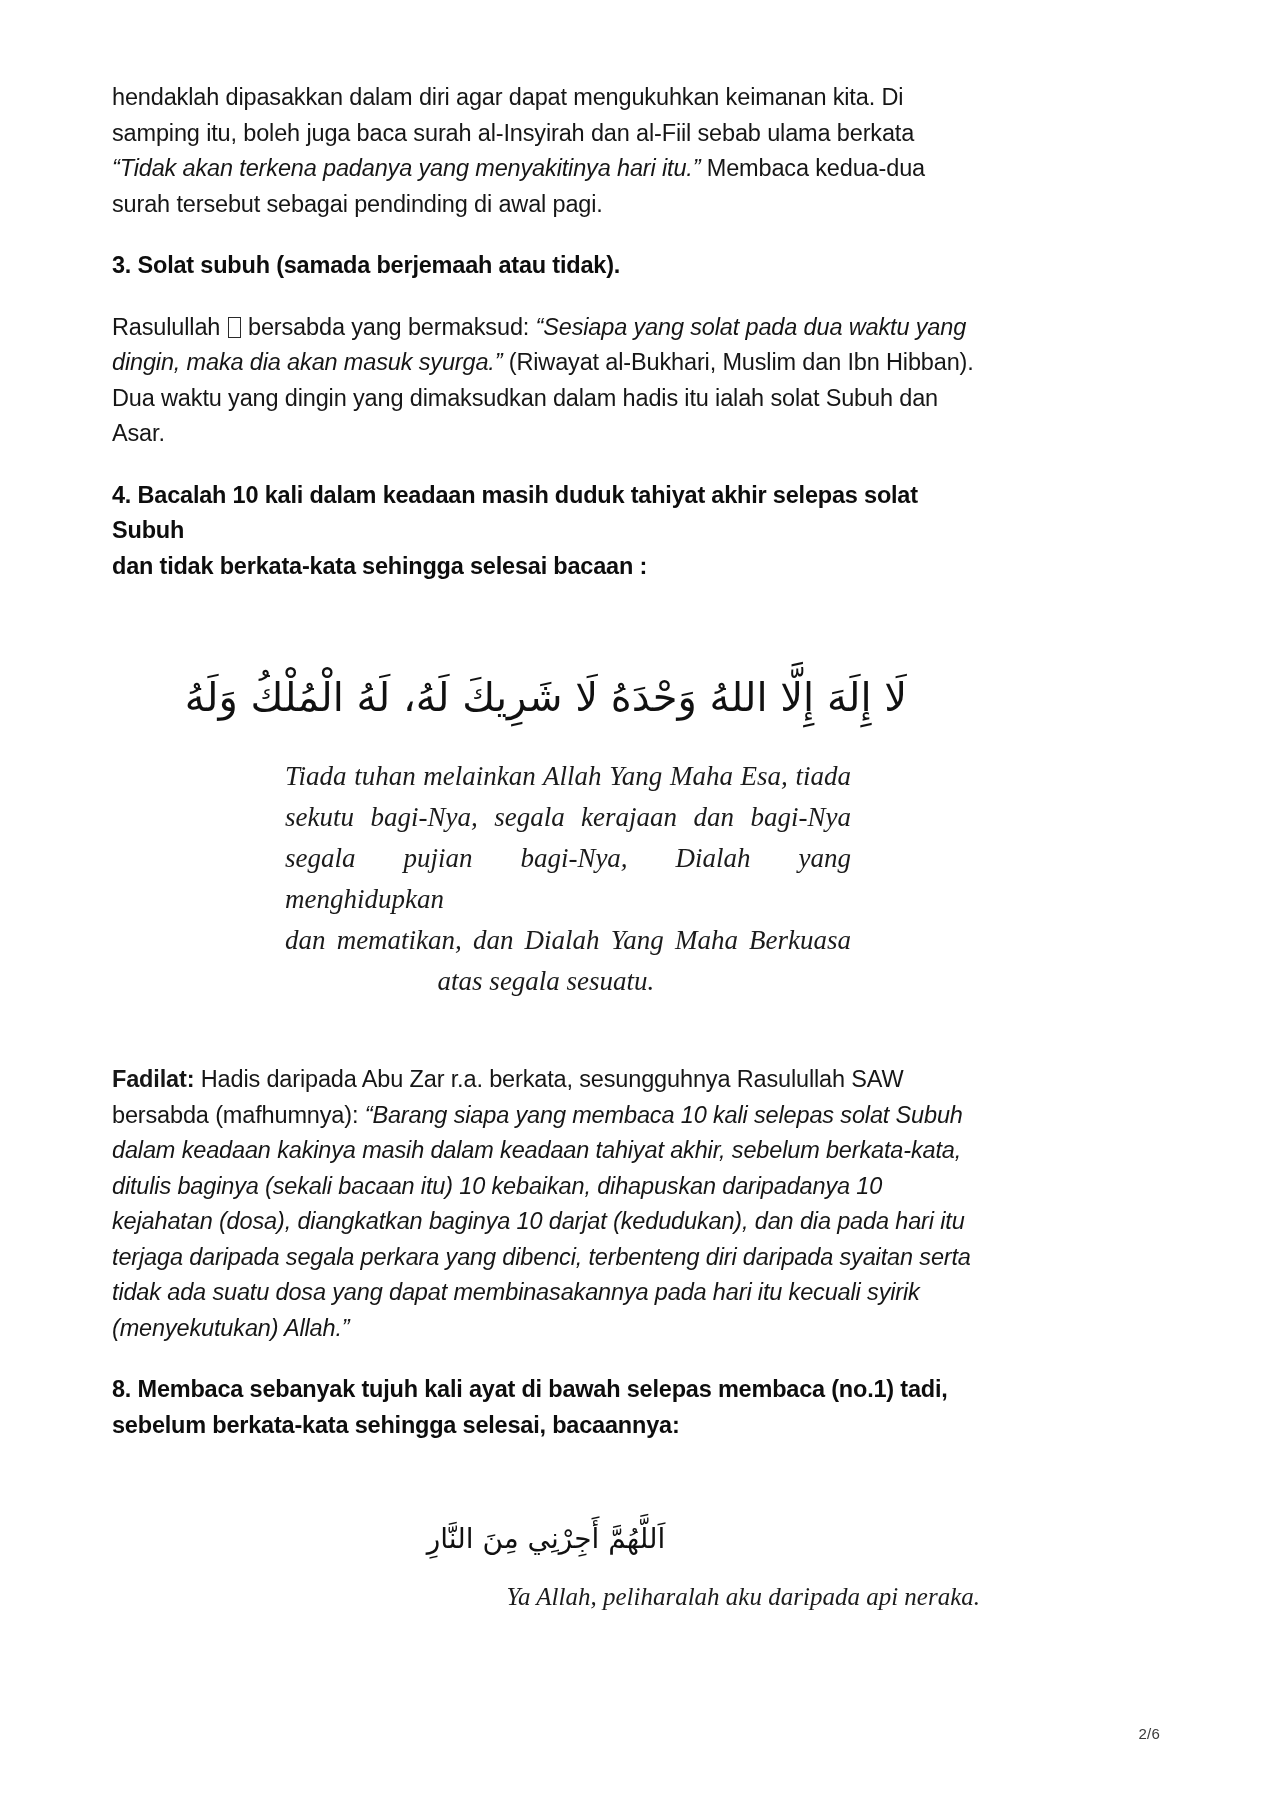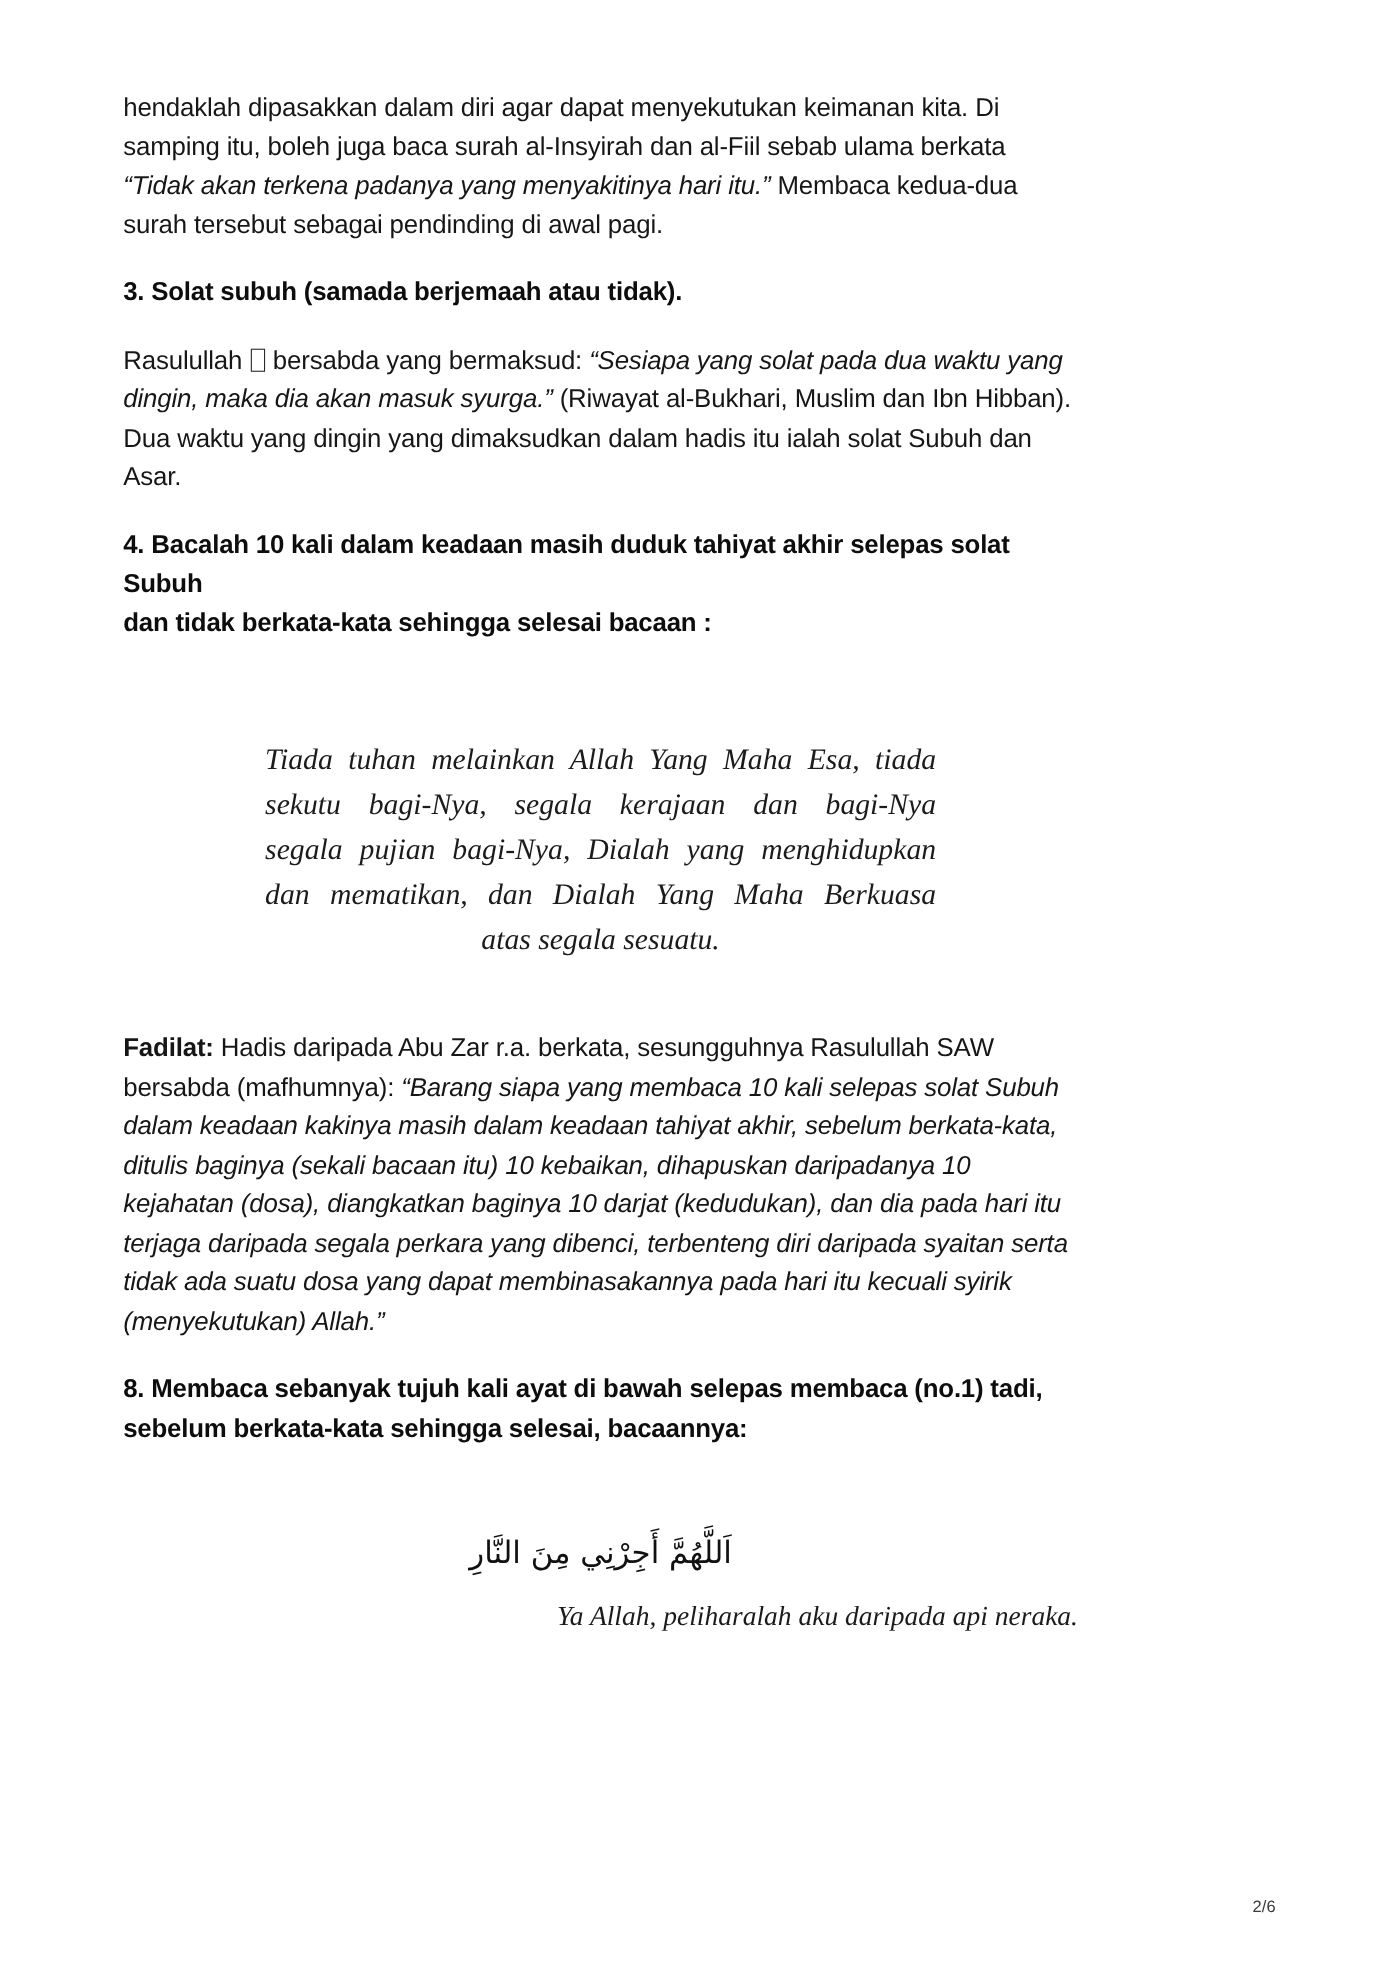--- a/index.html
+++ b/index.html
@@ -76,20 +76,21 @@
     line-height: 41px;
     color: #1b1b1b;
     text-align: center;
     width: 610px;
     margin: 0 auto;
   }
   .translate .just {
     display: block;
     text-align: justify;
     text-align-last: justify;
+    margin-left: 44px;
   }
   .translate .last {
     display: block;
     text-align: center;
   }
   .translate-2 {
     font-family: "Liberation Serif", serif;
     font-style: italic;
     font-size: 25px;
     line-height: 36px;
@@ -119,31 +120,32 @@
     margin: 0 1px;
   }
 </style>
 </head>
 <body>
 
 <div class="page">
 
   <div class="content">
 
-    <p class="body"><span>hendaklah dipasakkan dalam diri agar dapat menyekutukan keimanan kita. Di samping itu, boleh juga baca surah al-Insyirah dan al-Fiil sebab ulama berkata </span><span class="it">“Tidak akan terkena padanya yang menyakitinya hari itu.”</span><span> Membaca kedua-dua surah tersebut sebagai pendinding di awal pagi.</span></p>
+    <p class="body"><span>hendaklah dipasakkan dalam diri agar dapat mengukuhkan keimanan kita. Di samping itu, boleh juga baca surah al-Insyirah dan al-Fiil sebab ulama berkata </span><span class="it">“Tidak akan terkena padanya yang menyakitinya hari itu.”</span><span> Membaca kedua-dua surah tersebut sebagai pendinding di awal pagi.</span></p>
 
     <p class="heading">3. Solat subuh (samada berjemaah atau tidak).</p>
 
     <p class="body"><span>Rasulullah </span><span class="tofu"></span><span> bersabda yang bermaksud: </span><span class="it">“Sesiapa yang solat pada dua waktu yang dingin, maka dia akan masuk syurga.”</span><span> (Riwayat al-Bukhari, Muslim dan Ibn Hibban). Dua waktu yang dingin yang dimaksudkan dalam hadis itu ialah solat Subuh dan Asar.</span></p>
 
     <p class="heading"><span>4. Bacalah 10 kali dalam keadaan masih duduk tahiyat akhir selepas solat Subuh</span><br><span>dan tidak berkata-kata sehingga selesai bacaan :</span></p>
 
     <div class="gap-lg"></div>
 
     <div class="scan-block">
+      <div class="arabic arabic-1">لَا إِلَهَ إِلَّا اللهُ وَحْدَهُ لَا شَرِيكَ لَهُ، لَهُ الْمُلْكُ وَلَهُ</div>
       <div class="gap-sm"></div>
       <div class="translate">
         <span class="just">Tiada tuhan melainkan Allah Yang Maha Esa, tiada</span>
         <span class="just">sekutu  bagi-Nya,  segala  kerajaan  dan  bagi-Nya</span>
         <span class="just">segala pujian bagi-Nya, Dialah yang menghidupkan</span>
         <span class="just">dan  mematikan,  dan  Dialah  Yang  Maha  Berkuasa</span>
         <span class="last">atas segala sesuatu.</span>
       </div>
     </div>
 

